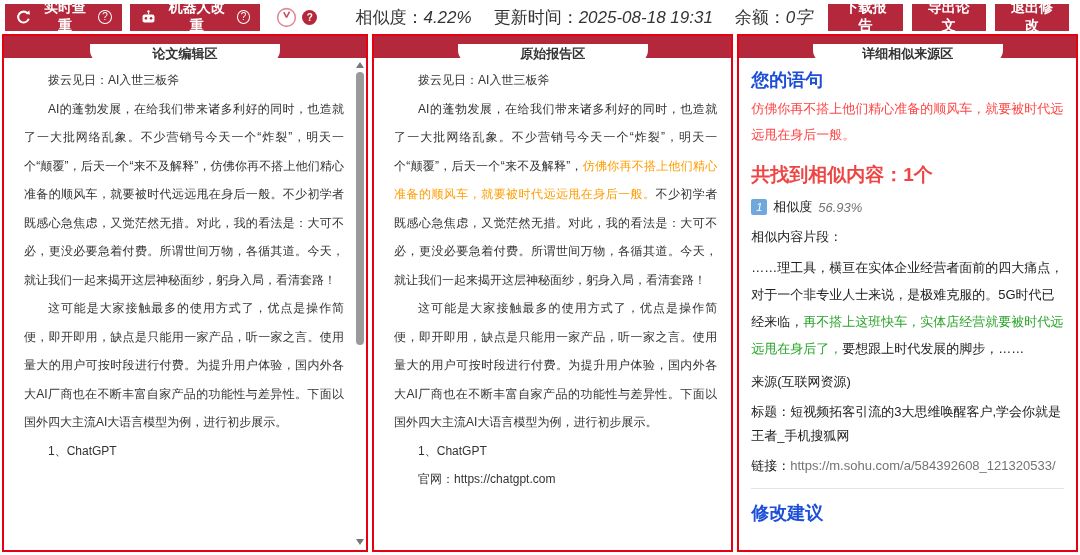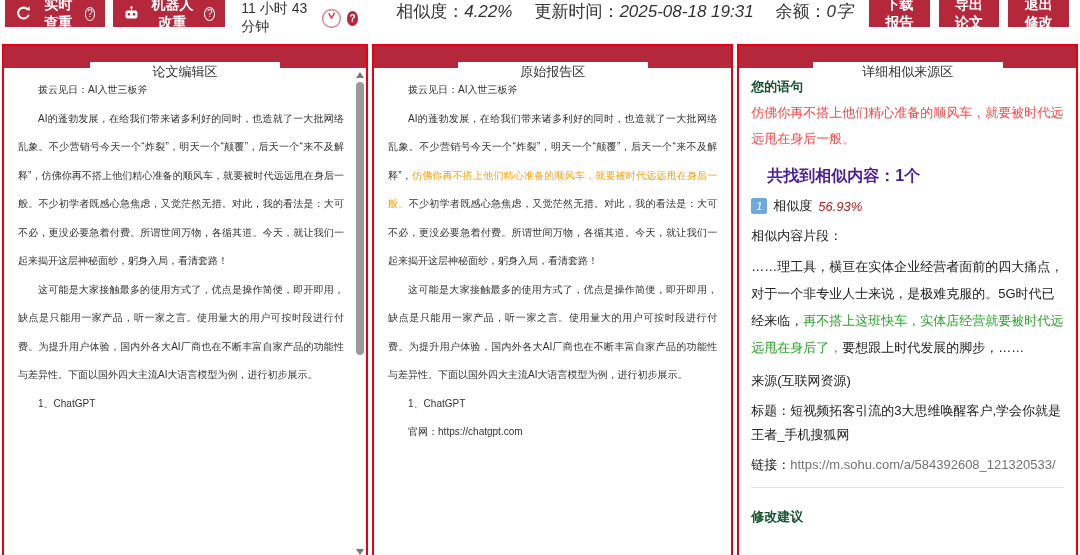--- a/index.html
+++ b/index.html
@@ -1,73 +1,73 @@
 <!DOCTYPE html>
 <html><head>
 <meta charset="utf-8">
 <style>
   * { margin:0; padding:0; box-sizing:border-box; }
   html,body { width:1080px; height:555px; background:#fff; overflow:hidden;
     font-family:"Liberation Sans","DejaVu Sans",sans-serif; }
 
   
-  .topbar { height:44px; display:flex; align-items:flex-start; padding:0 5px; gap:8px; }
+  .topbar { height:34px; display:flex; align-items:center; padding:0 5px; gap:8px; }
   .btn-red { background:#b5283b; color:#fff; border:none; height:27px; padding:0 10px;
     font-size:14px; font-weight:bold; display:inline-flex; align-items:center; gap:6px; cursor:pointer; }
   .help-ring { width:14px; height:14px; border:1px solid #fff; border-radius:50%;
     font-size:10px; line-height:12px; text-align:center; font-weight:normal; display:inline-block; }
   .time-group { display:flex; align-items:center; gap:5px; font-size:14px; color:#333; margin-left:8px; }
   .qbadge { width:15px; height:15px; background:#b5283b; color:#fff; border-radius:50%;
     font-size:10px; line-height:15px; text-align:center; display:inline-block; font-weight:bold; }
   .stats { display:flex; gap:22px; font-size:17px; color:#333; margin-left:30px; white-space:nowrap; }
   .stats .val { font-style:italic; }
   .tb-spacer { flex:1; }
   .right-btns { display:flex; gap:9px; margin-right:6px; }
 
   
   .columns { display:flex; gap:4px; padding:0 2px; height:518px; }
   .panel { border:2px solid #e60012; background:#fff; position:relative;
     display:flex; flex-direction:column; }
   .panel-left  { width:376px; }
   .panel-mid   { width:371px; }
   .panel-right { width:350px; }
   .panel-header { height:22px; background:#b5283b; position:relative; flex:none; }
-  .panel-tab { position:absolute; left:50%; transform:translateX(-50%); top:16px;
+  .panel-tab { position:absolute; left:50%; transform:translateX(-50%); top:8px;
     width:190px; height:20px; background:#fff; border-radius:0 0 14px 14px;
-    text-align:center; font-size:13px; font-weight:normal; color:#333; line-height:20px; }
-  .panel-body { flex:1; overflow:hidden; padding:8px 14px 0 14px; font-size:10px;
+    text-align:center; font-size:13px; font-weight:bold; color:#333; line-height:20px; }
+  .panel-body { flex:1; overflow:hidden; padding:8px 14px 0 20px; font-size:12px;
     color:#333; text-align:justify; }
   .panel-body p { text-indent:2em; line-height:28.5px; }
   .panel-left .panel-body { padding-right:22px; }
   .hl-orange { color:#ff9c00; cursor:pointer; }
 
   
   .vscroll { position:absolute; right:1px; top:24px; bottom:3px; width:10px; }
   .vscroll .arrow-up, .vscroll .arrow-down { position:absolute; left:1px; width:0; height:0;
     border-left:4px solid transparent; border-right:4px solid transparent; }
   .vscroll .arrow-up { top:2px; border-bottom:6px solid #777; }
   .vscroll .arrow-down { bottom:2px; border-top:6px solid #777; }
   .vscroll .thumb { position:absolute; left:1px; top:12px; height:56%; width:8px;
     background:#9a9a9a; border-radius:4px; }
 
   
   .src-body { flex:1; overflow:hidden; padding:10px 12px 0 12px; font-size:13px; color:#222; }
-  .src-h { font-weight:bold; font-size:13px; color:#14532d; margin-bottom:4px; }
+  .src-h { font-weight:bold; font-size:18px; color:#1d4ed8; margin-bottom:4px; }
   .sentence-red { color:#ff4545; line-height:26px; margin-bottom:12px; }
-  .found-label { font-weight:bold; font-size:16px; color:#4c1d95; margin:14px 16px 10px; }
+  .found-label { font-weight:bold; font-size:19px; color:#ef4444; margin:14px 0 10px; }
   .match-head { display:flex; align-items:center; gap:6px; margin:10px 0 12px; cursor:pointer; }
   .idx-badge { width:16px; height:16px; background:#6fa8dc; color:#fff; border-radius:2px;
     font-size:11px; line-height:16px; text-align:center; font-style:italic; }
-  .pct-blue { color:#b91c1c; font-style:italic; }
+  .pct-blue { color:#737373; font-style:italic; }
   .frag-label { margin-bottom:8px; }
   .fragment { line-height:27px; margin-bottom:8px; }
   .hl-green { color:#2aa52a; }
   .src-line { line-height:24px; margin:6px 0; }
   .link-blue { color:#737373; text-decoration:none; cursor:pointer; }
-  .sugg-block { border-top:1px solid #e3e3e3; margin-top:10px; padding-top:20px; }
+  .sugg-block { border-top:1px solid #e3e3e3; margin-top:10px; padding-top:12px; }
 
   
   .icon-svg { display:inline-flex; align-items:center; }
 </style>
 </head>
 <body>
 
 <header class="topbar">
   <button class="btn-red">
     <span class="icon-svg">
@@ -88,21 +88,20 @@
           <rect x="3" y="6.4" width="14" height="9.6" rx="2.4" fill="#fff"></rect>
           <circle cx="7" cy="11" r="1.5" fill="#b5283b"></circle>
           <circle cx="13" cy="11" r="1.5" fill="#b5283b"></circle>
         </svg>
     </span>
     <span>机器人改重</span>
     <span class="help-ring">?</span>
   </button>
 
   <div class="time-group">
-    <span>11 小时 43 分钟</span>
     <span class="icon-svg">
       <svg width="21" height="21" viewBox="0 0 22 22">
           <circle cx="11" cy="11" r="9.3" fill="none" stroke="#e08a94" stroke-width="1.6"></circle>
           <path d="M11 11 L8.2 5.4 M11 11 L14.2 4.8" stroke="#c24a5a" stroke-width="1.6" fill="none"></path>
         </svg>
     </span>
     <span class="qbadge">?</span>
   </div>
 
   <div class="stats">

